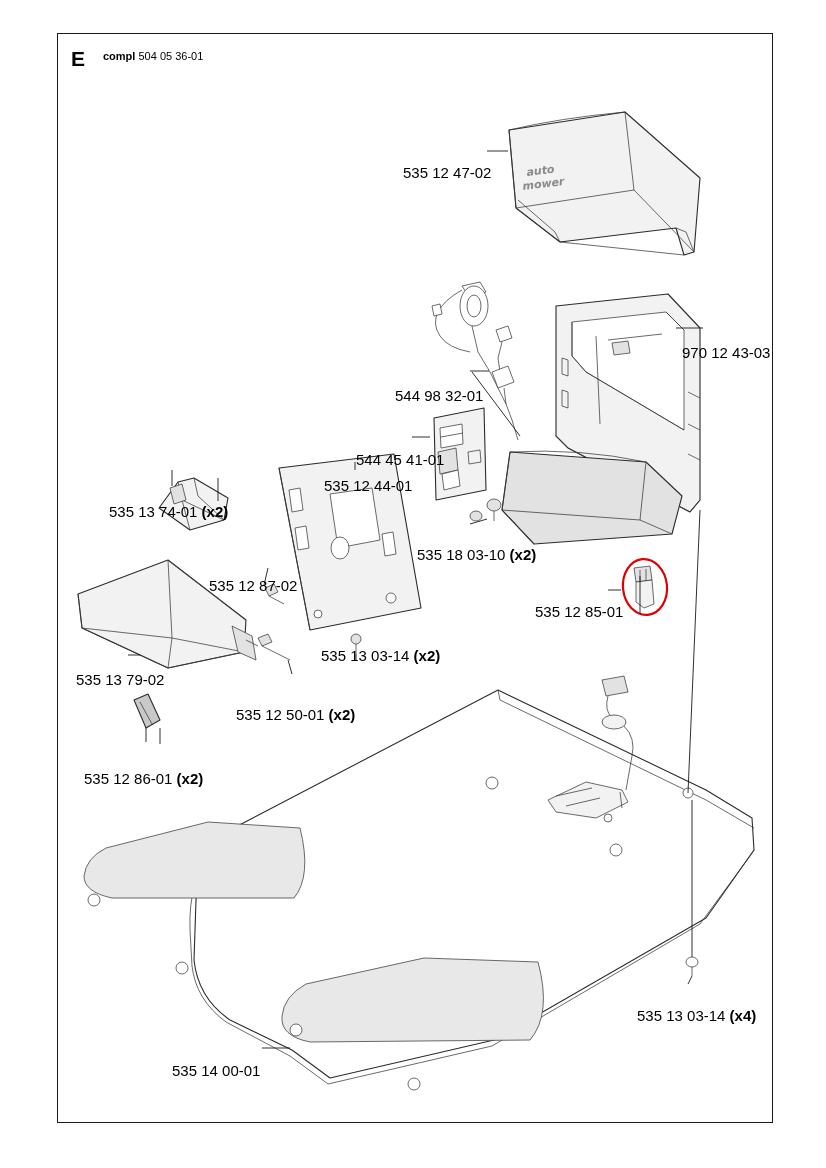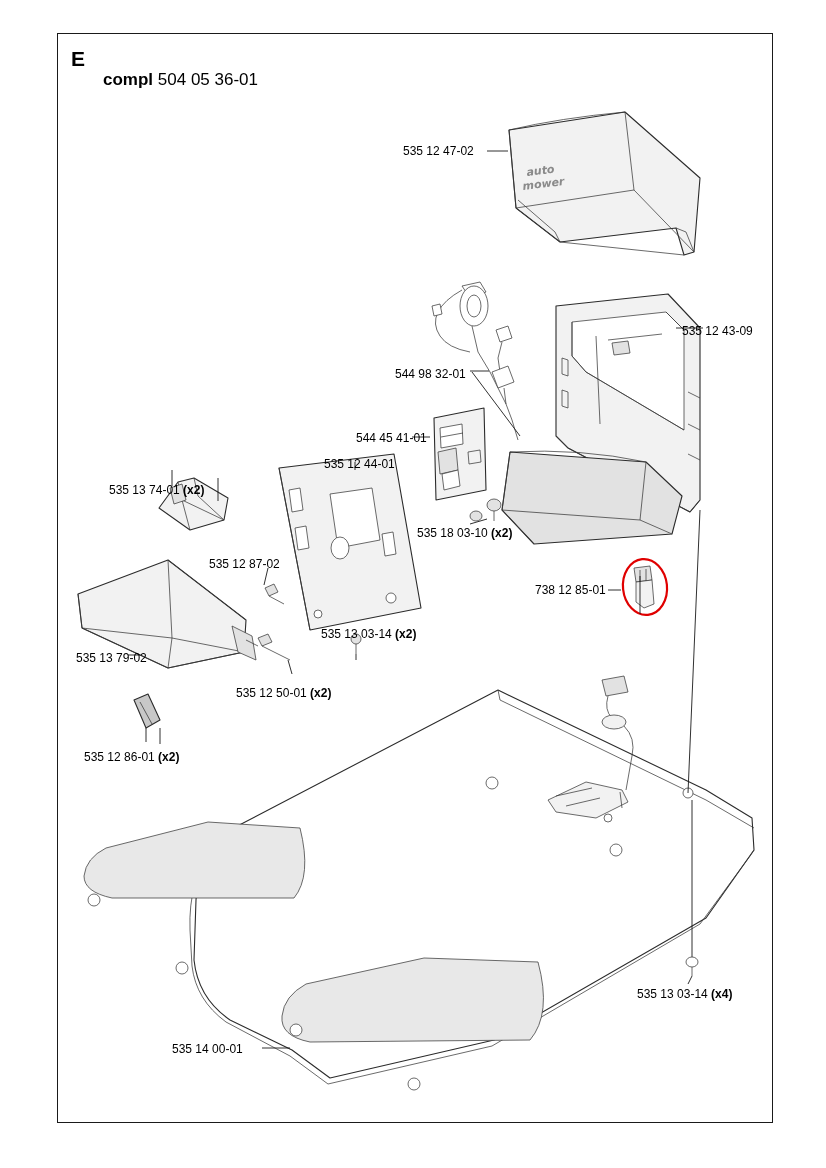--- a/index.html
+++ b/index.html
@@ -36,30 +36,30 @@
     left: 71px;
     top: 47px;
     font-size: 21px;
     font-weight: bold;
     letter-spacing: 0.5px;
   }
   .section-code {
     position: absolute;
     left: 103px;
     top: 50px;
-    font-size: 17px;
+    font-size: 11px;
     white-space: nowrap;
-    margin-top: 20px;
   }
   .section-code b { font-weight: bold; }
   .label {
     position: absolute;
-    font-size: 12px;
+    font-size: 15px;
     white-space: nowrap;
     line-height: 13px;
+    margin-top: 21px;
   }
   .label b { font-weight: bold; }
   svg.art {
     position: absolute;
     left: 0; top: 0;
     width: 826px;
     height: 1168px;
     pointer-events: none;
   }
   .ln { stroke: #1a1a1a; stroke-width: 0.9; fill: none; }
@@ -271,28 +271,28 @@
       <path class="part-thin" d="M692 967 L692 976"></path>
       <line class="ln" x1="692" y1="976" x2="688" y2="984"></line>
       <line class="ln" x1="262" y1="1048" x2="290" y2="1048"></line>
       <line class="ln" x1="218" y1="501" x2="218" y2="478"></line>
       <line class="ln" x1="160" y1="728" x2="160" y2="744"></line>
     </g>
   </svg>
 
   <div>
     <div class="label" style="left:403px; top:145px;"><span>535 12 47-02</span></div>
-    <div class="label" style="left:682px; top:325px;"><span>535 12 43-09</span></div>
+    <div class="label" style="left:682px; top:325px;"><span>970 12 43-03</span></div>
     <div class="label" style="left:395px; top:368px;"><span>544 98 32-01</span></div>
     <div class="label" style="left:356px; top:432px;"><span>544 45 41-01</span></div>
     <div class="label" style="left:109px; top:484px;"><span>535 13 74-01</span> <b>(x2)</b></div>
     <div class="label" style="left:324px; top:458px;"><span>535 12 44-01</span></div>
     <div class="label" style="left:417px; top:527px;"><span>535 18 03-10</span> <b>(x2)</b></div>
     <div class="label" style="left:209px; top:558px;"><span>535 12 87-02</span></div>
-    <div class="label" style="left:535px; top:584px;"><span>738 12 85-01</span></div>
+    <div class="label" style="left:535px; top:584px;"><span>535 12 85-01</span></div>
     <div class="label" style="left:76px; top:652px;"><span>535 13 79-02</span></div>
     <div class="label" style="left:321px; top:628px;"><span>535 13 03-14</span> <b>(x2)</b></div>
     <div class="label" style="left:236px; top:687px;"><span>535 12 50-01</span> <b>(x2)</b></div>
     <div class="label" style="left:84px; top:751px;"><span>535 12 86-01</span> <b>(x2)</b></div>
     <div class="label" style="left:637px; top:988px;"><span>535 13 03-14</span> <b>(x4)</b></div>
     <div class="label" style="left:172px; top:1043px;"><span>535 14 00-01</span></div>
   </div>
 
 </div>
 

